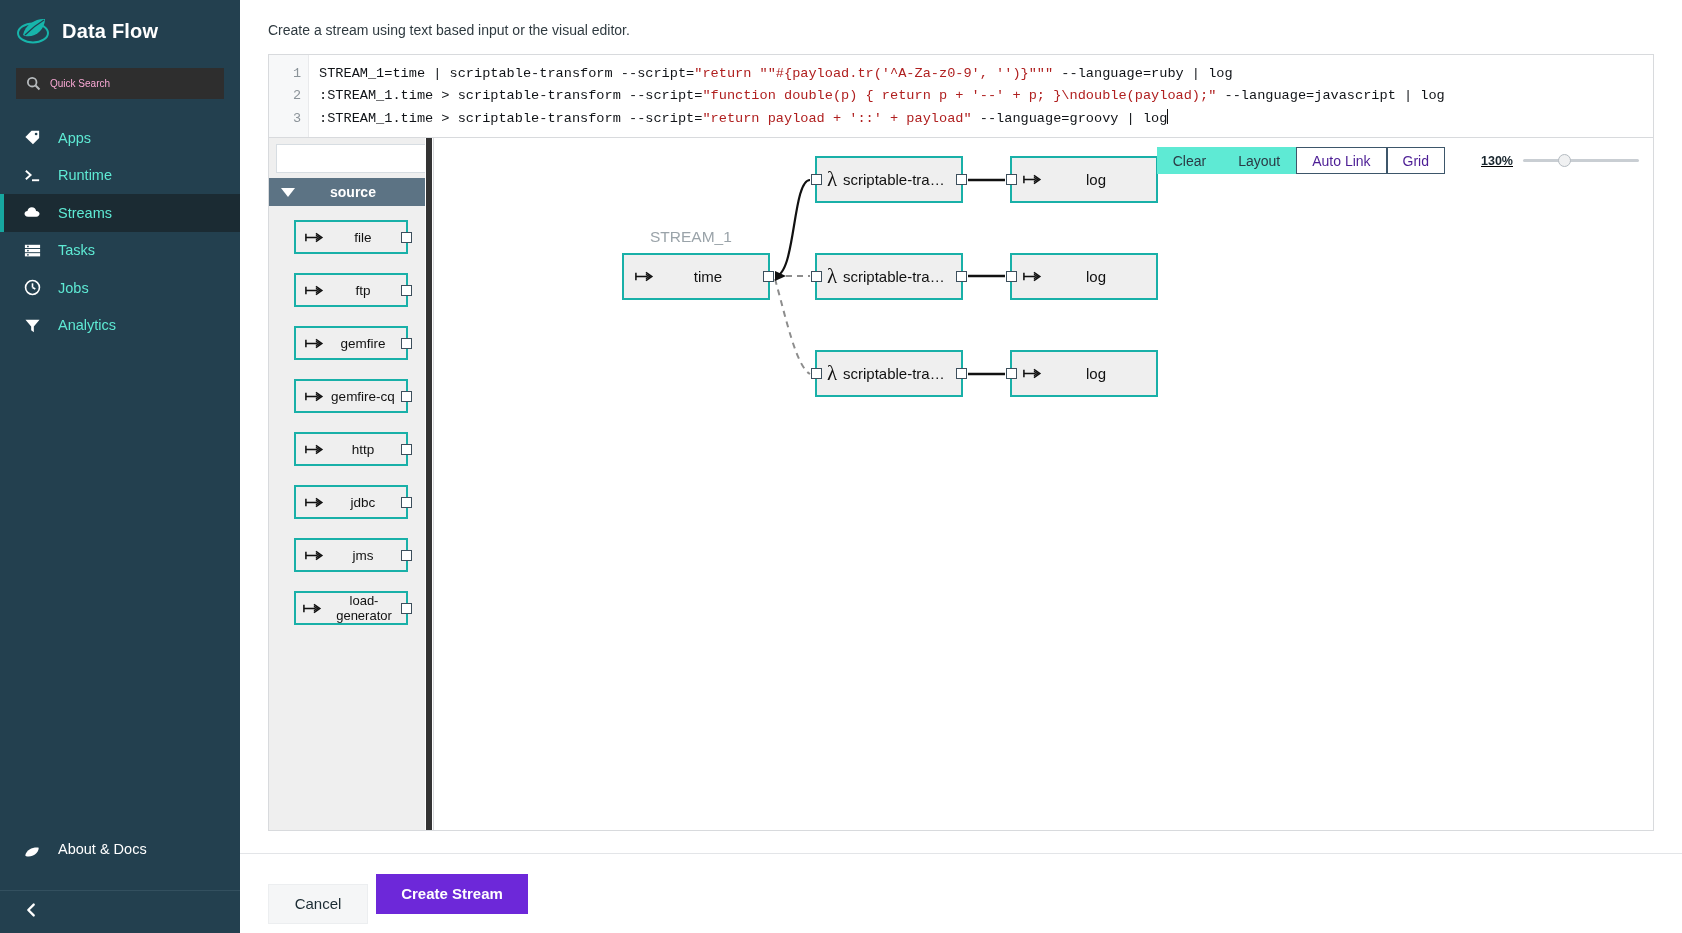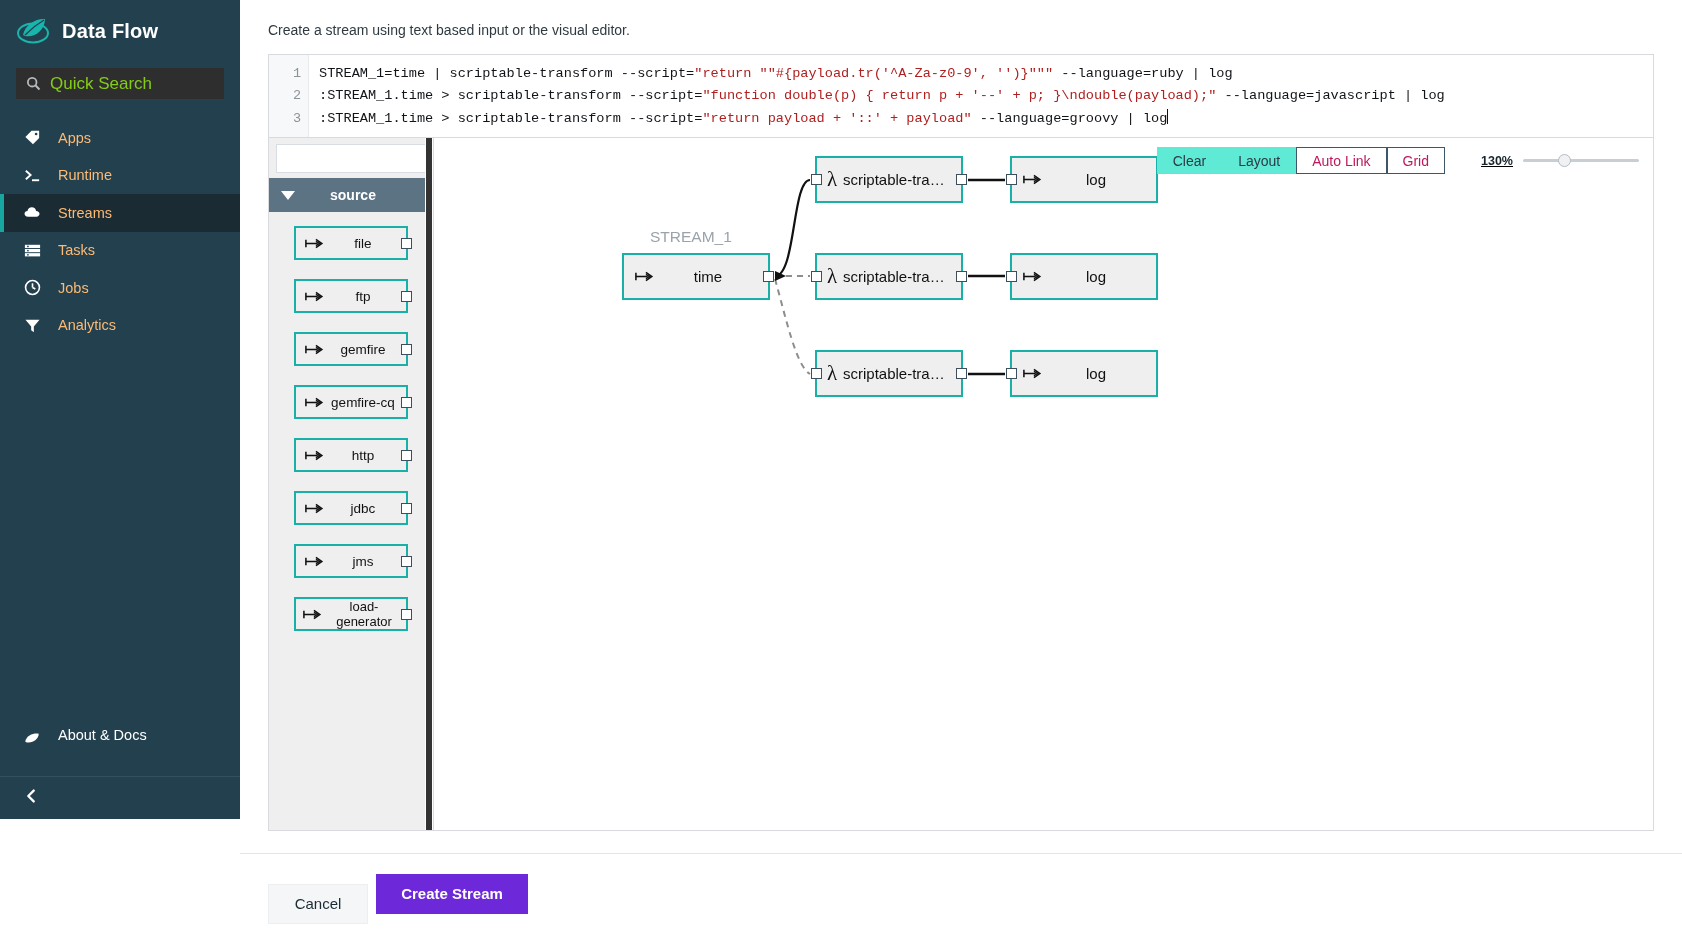--- a/index.html
+++ b/index.html
@@ -6,47 +6,47 @@
   html, body {
     width: 1682px; height: 933px;
     font-family: "Liberation Sans", sans-serif;
     background: #ffffff;
     overflow: hidden;
   }
   .app { position: relative; width: 1682px; height: 933px; display: flex; }
 
   
   .sidebar {
-    width: 240px; height: 819px;
+    width: 240px; height: 933px;
     background: #23404f;
     color: #ffffff;
     position: relative;
     flex: 0 0 240px;
   }
   .brand { display: flex; align-items: center; height: 62px; padding: 0 16px; }
   .brand-logo { width: 34px; height: 34px; margin-right: 12px; flex: 0 0 34px; }
   .brand-title { font-size: 20px; font-weight: bold; letter-spacing: .2px; color:#fff; }
 
   .quick-search {
     margin: 6px 16px 0 16px;
     height: 31px;
     background: #2e2e2e;
     display: flex; align-items: center;
     padding: 0 10px;
   }
   .qs-icon { width: 15px; height: 15px; margin-right: 9px; flex:0 0 15px; opacity:.85;}
-  .qs-text { font-size: 17px; color: #84cc16; }
+  .qs-text { font-size: 10px; color: #f9a8d4; }
 
   .nav { margin-top: 20px; }
   .nav-item {
     display: flex; align-items: center;
     height: 37.5px;
     padding-left: 22px;
     font-size: 14.5px;
-    color: #fdba74;
+    color: #5eead4;
     position: relative;
     cursor: pointer;
   }
   .nav-item .ni-icon { width: 20px; height: 20px; margin-right: 16px; flex: 0 0 20px; display:flex; align-items:center; justify-content:center;}
   .nav-item.active { background: #1b2b33; }
   .nav-item.active:before {
     content:""; position:absolute; left:0; top:0; bottom:0; width:4px; background:#17a7a0;
   }
   .nav-label { line-height: 1; }
 
@@ -97,21 +97,21 @@
     margin-bottom: 22px;
   }
   .palette {
     width:165px; flex:0 0 165px; background:#efefef; position:relative;
     display:flex; flex-direction:column; border-right:1px solid #d8dadd;
   }
   .pal-search {
     margin:6px 7px 5px 7px; height:29px; background:#fff; border:1px solid #d7dde2;
   }
   .pal-group {
-    background:#5c7384; color:#fff; height:34px; display:flex; align-items:center;
+    background:#5c7384; color:#fff; height:28px; display:flex; align-items:center;
     font-size:14px; font-weight:bold; position:relative;
   }
   .pal-caret { width:0;height:0;border-left:7px solid transparent;border-right:7px solid transparent;border-top:9px solid #fff; margin-left:12px;}
   .pal-group-label { flex:1 1 auto; text-align:center; padding-right:22px;}
   .pal-list { flex:1 1 auto; position:relative; padding-top:14px; overflow:hidden;}
   .pal-node {
     position:relative; margin:0 auto 19px auto; width:114px; height:34px;
     background:#efefef; border:2px solid #19b0a8; display:flex; align-items:center;
     font-size:13.5px; color:#111;
   }
@@ -147,21 +147,21 @@
   .canvas-svg { position:absolute; left:0; top:0; width:100%; height:100%; pointer-events:none;}
 
   
   .canvas-toolbar {
     position:absolute; top:9px; right:14px; display:flex; align-items:center;
   }
   .ctb-btn {
     height:27px; padding:0 15px; background:#5eead4; border:1px solid transparent;
     font-size:14px; color:#2b3a45; display:flex; align-items:center; cursor:pointer;
   }
-  .ctb-btn.outlined { border:1.5px solid #3d566a; background:#fff; color:#be185d;text-align:right;}
+  .ctb-btn.outlined { border:1.5px solid #3d566a; background:#fff; color:#4c1d95;text-align:right;}
   .zoom-wrap { display:flex; align-items:center; margin-left:36px;text-decoration:underline; }
   .zoom-pct { font-size:12.5px; font-weight:bold; color:#17242c; margin-right:10px;}
   .slider { position:relative; width:116px; height:14px; display:flex; align-items:center;}
   .slider .track { position:absolute; left:0; right:0; height:3px; background:#c9ced3; border-radius:2px;}
   .slider .thumb { position:absolute; width:13px; height:13px; border-radius:50%; background:#f0f1f2; border:1px solid #b4bbc1; }
 
   
   .footer {
     height:80px; border-top:1px solid #e3e5e8; display:flex; align-items:center;
     padding-left:28px; background:#fff; flex:0 0 80px;

